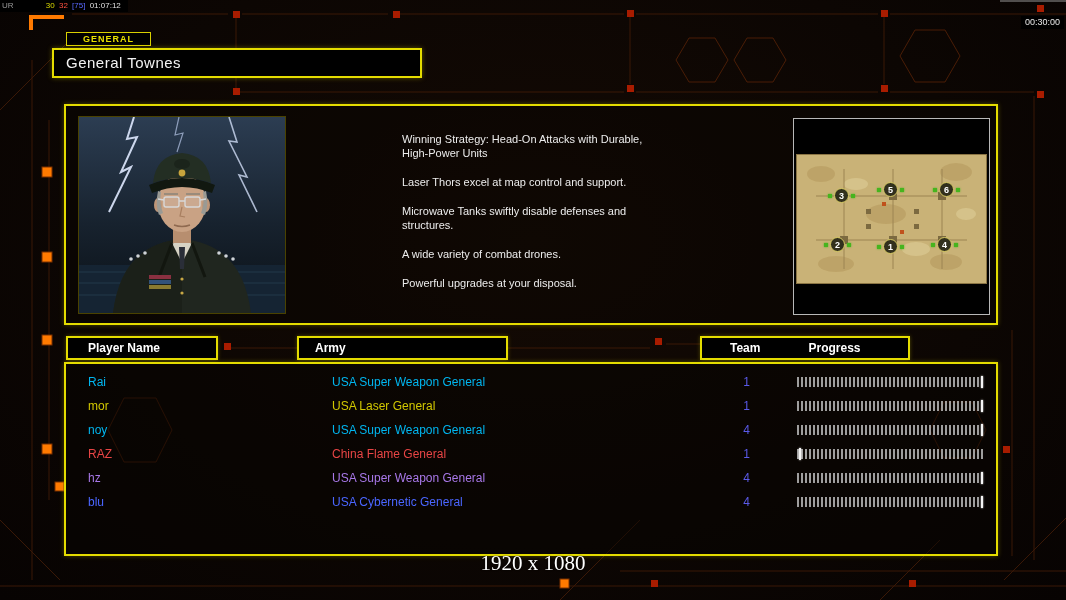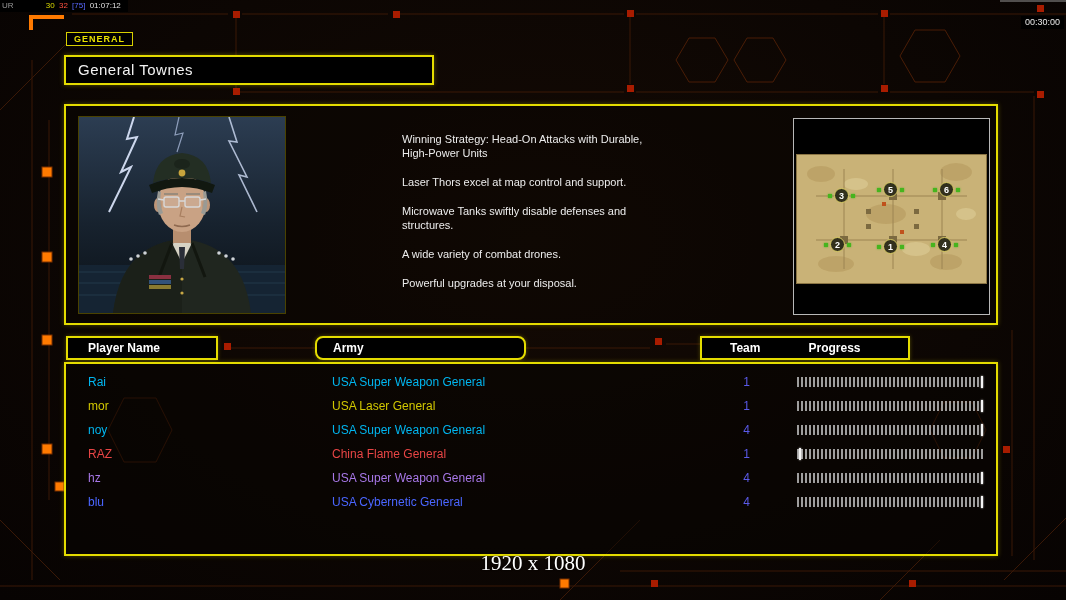--- a/index.html
+++ b/index.html
@@ -10,23 +10,23 @@
   }
   .decor{position:absolute;left:0;top:0;pointer-events:none;}
 
   
   .perf{position:absolute;left:0;top:0;background:#000;padding:1px 5px 2px 2px;font-size:8px;letter-spacing:0;white-space:nowrap;}
   .perf span{margin-right:2px;}
   .timer{position:absolute;right:2px;top:16px;background:#000;padding:1px 4px 2px;font-size:9px;color:#e8e8e8;}
 
   
   .gtab{position:absolute;left:66px;top:32px;border:1px solid #d8d000;background:#000;
-        padding:1px 7px;font-size:9px;font-weight:bold;letter-spacing:1px;color:#e8e000;}
-  .titlebox{position:absolute;left:64px;top:48px;width:366px;height:26px;border:2px solid #e4dc00;
-        background:#000;box-shadow:0 0 5px rgba(228,220,0,.35);margin-top:7px;}
+        padding:1px 16px;font-size:9px;font-weight:bold;letter-spacing:1px;color:#e8e000;}
+  .titlebox{position:absolute;left:52px;top:48px;width:366px;height:26px;border:2px solid #e4dc00;
+        background:#000;box-shadow:0 0 5px rgba(228,220,0,.35);}
   .titlebox .t{color:#f2f2f2;font-size:15px;line-height:26px;padding-left:12px;letter-spacing:.5px;}
 
   
   .mainpanel{position:absolute;left:64px;top:104px;width:930px;height:217px;border:2px solid #e4dc00;
         background:rgba(8,4,2,.38);box-shadow:0 0 5px rgba(228,220,0,.3);}
   .portrait{position:absolute;left:12px;top:10px;width:206px;height:196px;border:1px solid #4a4200;background:#0a1016;}
   .strategy{position:absolute;left:336px;top:26px;width:372px;color:#ececec;font-size:11px;line-height:14px;}
   .strategy p{margin:0 0 15px 0;white-space:pre-line;}
   .mappanel{position:absolute;left:727px;top:12px;width:195px;height:195px;background:#000;border:1px solid #b8b8b8;}
   .mapimg{position:absolute;left:2px;top:35px;width:191px;height:130px;}
@@ -34,21 +34,21 @@
         color:#fff;font-size:9px;font-weight:bold;line-height:15px;text-align:center;box-sizing:border-box;}
   .marker::before,.marker::after{content:"";position:absolute;top:5px;width:4px;height:4px;background:#46b41e;box-shadow:0 0 2px #46b41e;}
   .marker::before{left:-7px;}
   .marker::after{right:-7px;}
 
   
   .hdr{position:absolute;top:336px;height:20px;border:2px solid #e4dc00;background:#000;color:#fff;
         font-size:12px;font-weight:bold;line-height:20px;box-shadow:0 0 4px rgba(228,220,0,.3);}
   .hdr-player{left:66px;width:148px;padding-left:0;}
   .hdr-player .lbl{padding-left:20px;}
-  .hdr-army{left:315px;width:207px;border-radius:8px;}
+  .hdr-army{left:297px;width:207px;}
   .hdr-army .lbl{padding-left:16px;}
   .hdr-team{left:700px;width:206px;display:flex;}
   .hdr-team .lbl-team{padding-left:28px;}
   .hdr-team .lbl-prog{padding-left:48px;}
 
   
   .players{position:absolute;left:64px;top:362px;width:930px;height:190px;border:2px solid #e4dc00;
         background:rgba(5,3,1,.5);box-shadow:0 0 5px rgba(228,220,0,.3);}
   .prow{position:absolute;left:0;width:100%;height:24px;font-size:12px;line-height:24px;}
   .prow .pname{position:absolute;left:22px;width:160px;}

